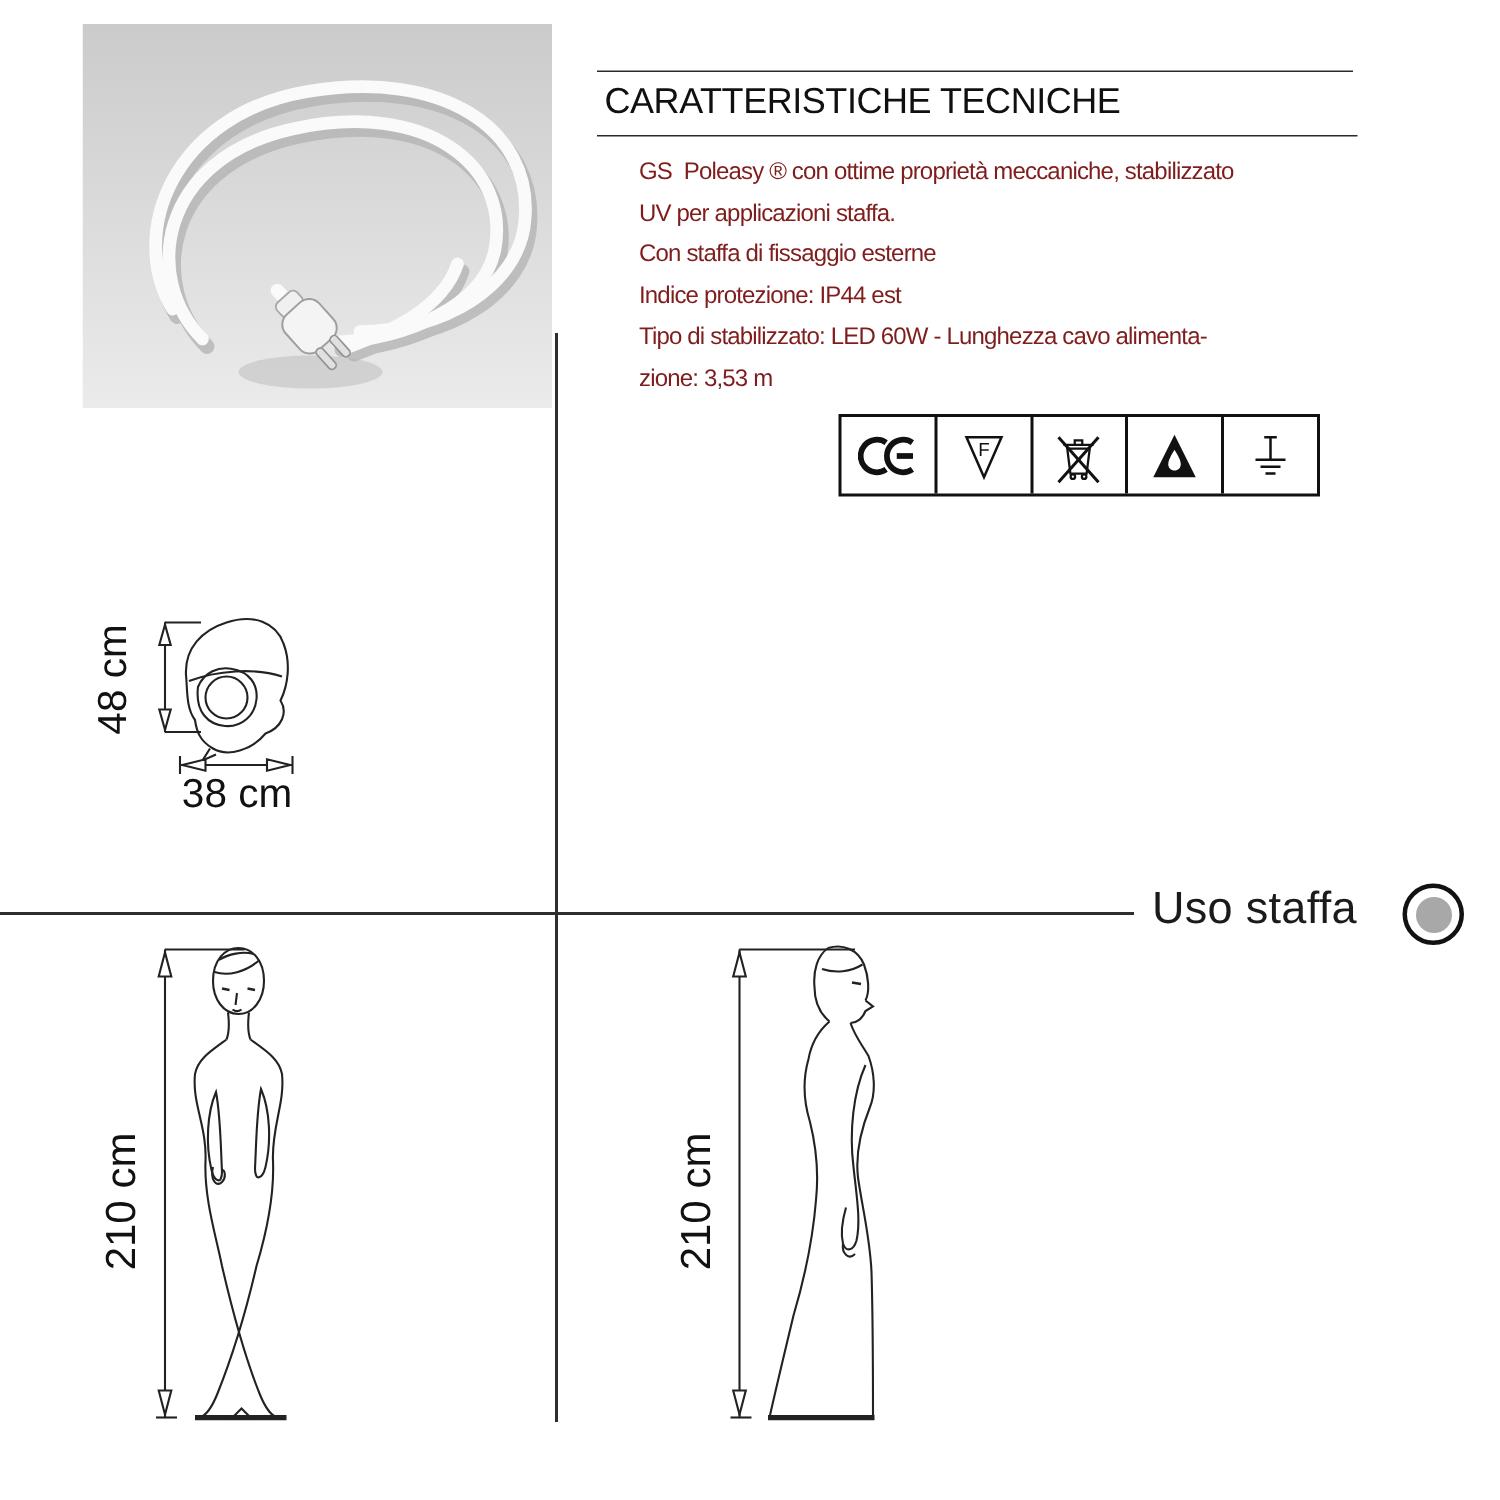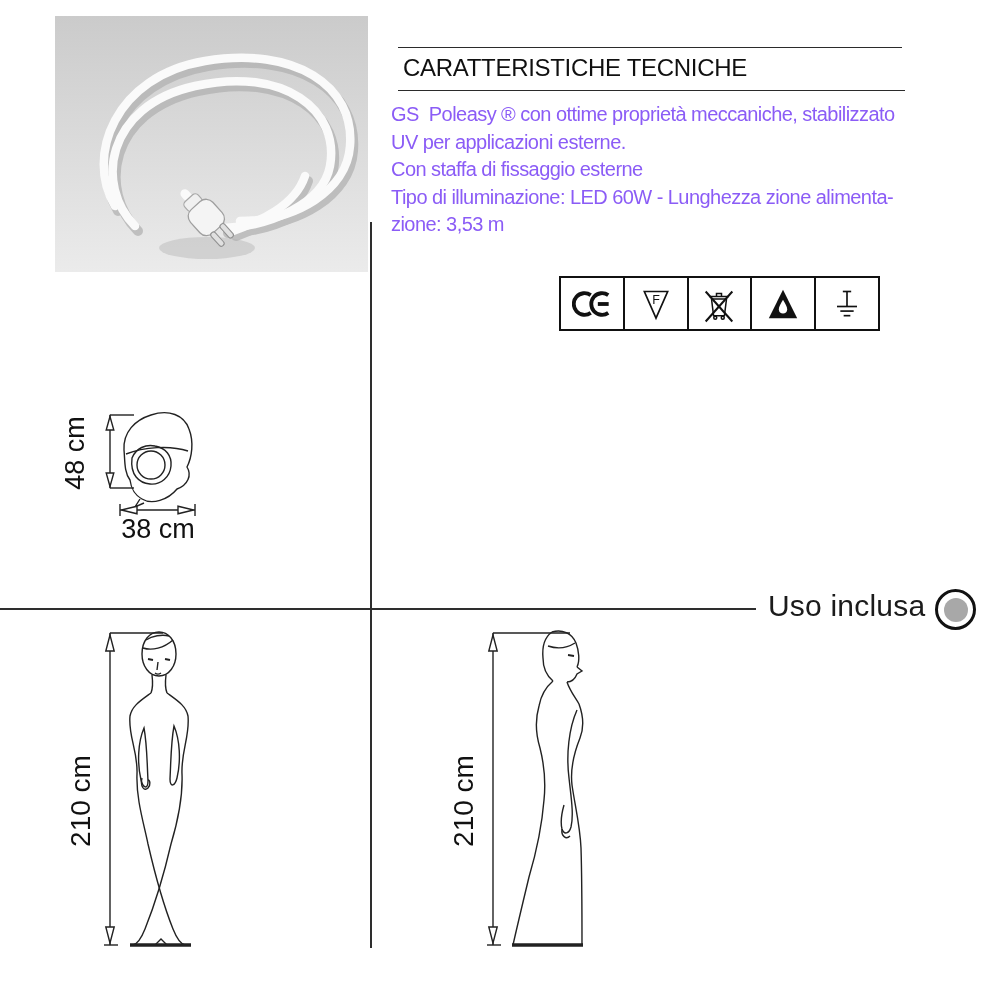--- a/index.html
+++ b/index.html
@@ -3,22 +3,22 @@
 <meta charset="utf-8">
 <style>
   html,body{margin:0;padding:0;background:#ffffff;}
   .page{position:relative;width:1000px;height:948px;background:#fff;overflow:hidden;
         font-family:"Liberation Sans", sans-serif;color:#111;padding-left:48px;}
   .abs{position:absolute;}
   
   .rule{position:absolute;height:0;border-top:1.6px solid #2b2b2b;}
   .tech-title{position:absolute;left:403px;top:54px;font-size:24px;letter-spacing:-0.3px;
               color:#101010;white-space:pre;}
-  .tech-body{position:absolute;left:391px;top:101px;font-size:20px;line-height:27.6px;
-             letter-spacing:-0.55px;color:#8b5cf6;}
+  .tech-body{position:absolute;left:426px;top:101px;font-size:16px;line-height:27.6px;
+             letter-spacing:-0.55px;color:#7f1d1d;}
   .tech-body div{white-space:pre;}
   
   .cert-table{position:absolute;left:559px;top:276px;width:321px;height:55px;
               display:flex;border:2.2px solid #111;box-sizing:border-box;background:#fff;}
   .cert-cell{flex:1;display:flex;align-items:center;justify-content:center;
              border-right:2.2px solid #111;}
   .cert-cell:last-child{border-right:none;}
   
   .vline{position:absolute;left:370px;top:222px;width:1.7px;height:768px;background:#2e2e2e;}
   .hline{position:absolute;left:0;top:608px;width:756px;height:1.7px;background:#2e2e2e;}
@@ -66,23 +66,24 @@
       <rect x="3.5" y="17" width="5.5" height="17" rx="2.5" fill="#e0e0e0" stroke="#929292" stroke-width="1.1"></rect>
     </g>
   </svg>
 
   <div class="rule" style="left:398px;top:47px;width:504px;"></div>
   <div class="tech-title">CARATTERISTICHE TECNICHE</div>
   <div class="rule" style="left:398px;top:90px;width:507px;"></div>
 
   <div class="tech-body">
     <div>GS  Poleasy ® con ottime proprietà meccaniche, stabilizzato</div>
-    <div>UV per applicazioni esterne.</div>
+    <div>UV per applicazioni staffa.</div>
     <div>Con staffa di fissaggio esterne</div>
-    <div>Tipo di illuminazione: LED 60W - Lunghezza zione alimenta-</div>
+    <div>Indice protezione: IP44 est</div>
+    <div>Tipo di stabilizzato: LED 60W - Lunghezza cavo alimenta-</div>
     <div>zione: 3,53 m</div>
   </div>
 
   <div class="cert-table">
     <div class="cert-cell">
       <svg width="40" height="40" viewBox="0 0 48 48" fill="none" stroke="#111" stroke-width="4.6">
         <path d="M22.5,13.3 A13,13 0 1 0 22.5,34.7"></path>
         <path d="M43.5,13.3 A13,13 0 1 0 43.5,34.7"></path>
         <path d="M31,24 H44"></path>
       </svg>
@@ -142,21 +143,21 @@
       <path d="M63.5,112 L79,108.2 V115.8 Z" fill="#fff"></path>
       <path d="M135.5,112 L120,108.2 V115.8 Z" fill="#fff"></path>
     </g>
     <text transform="translate(26,55) rotate(-90)" text-anchor="middle" font-size="27" fill="#111">48 cm</text>
     <text x="100" y="140" text-anchor="middle" font-size="27" fill="#111">38 cm</text>
   </svg>
 
   <div class="vline"></div>
   <div class="hline"></div>
 
-  <div class="uso-label">Uso inclusa</div>
+  <div class="uso-label">Uso staffa</div>
   <div class="uso-badge">
     <div class="uso-badge-inner"></div>
   </div>
 
   <svg class="abs" style="left:60px;top:618px;" width="250" height="382" viewBox="0 0 250 382">
     <g fill="none" stroke="#222" stroke-width="1.4">
 
       <path d="M50,15 V327"></path>
       <path d="M50,15 H103"></path>
       <path d="M44,327 H58"></path>

